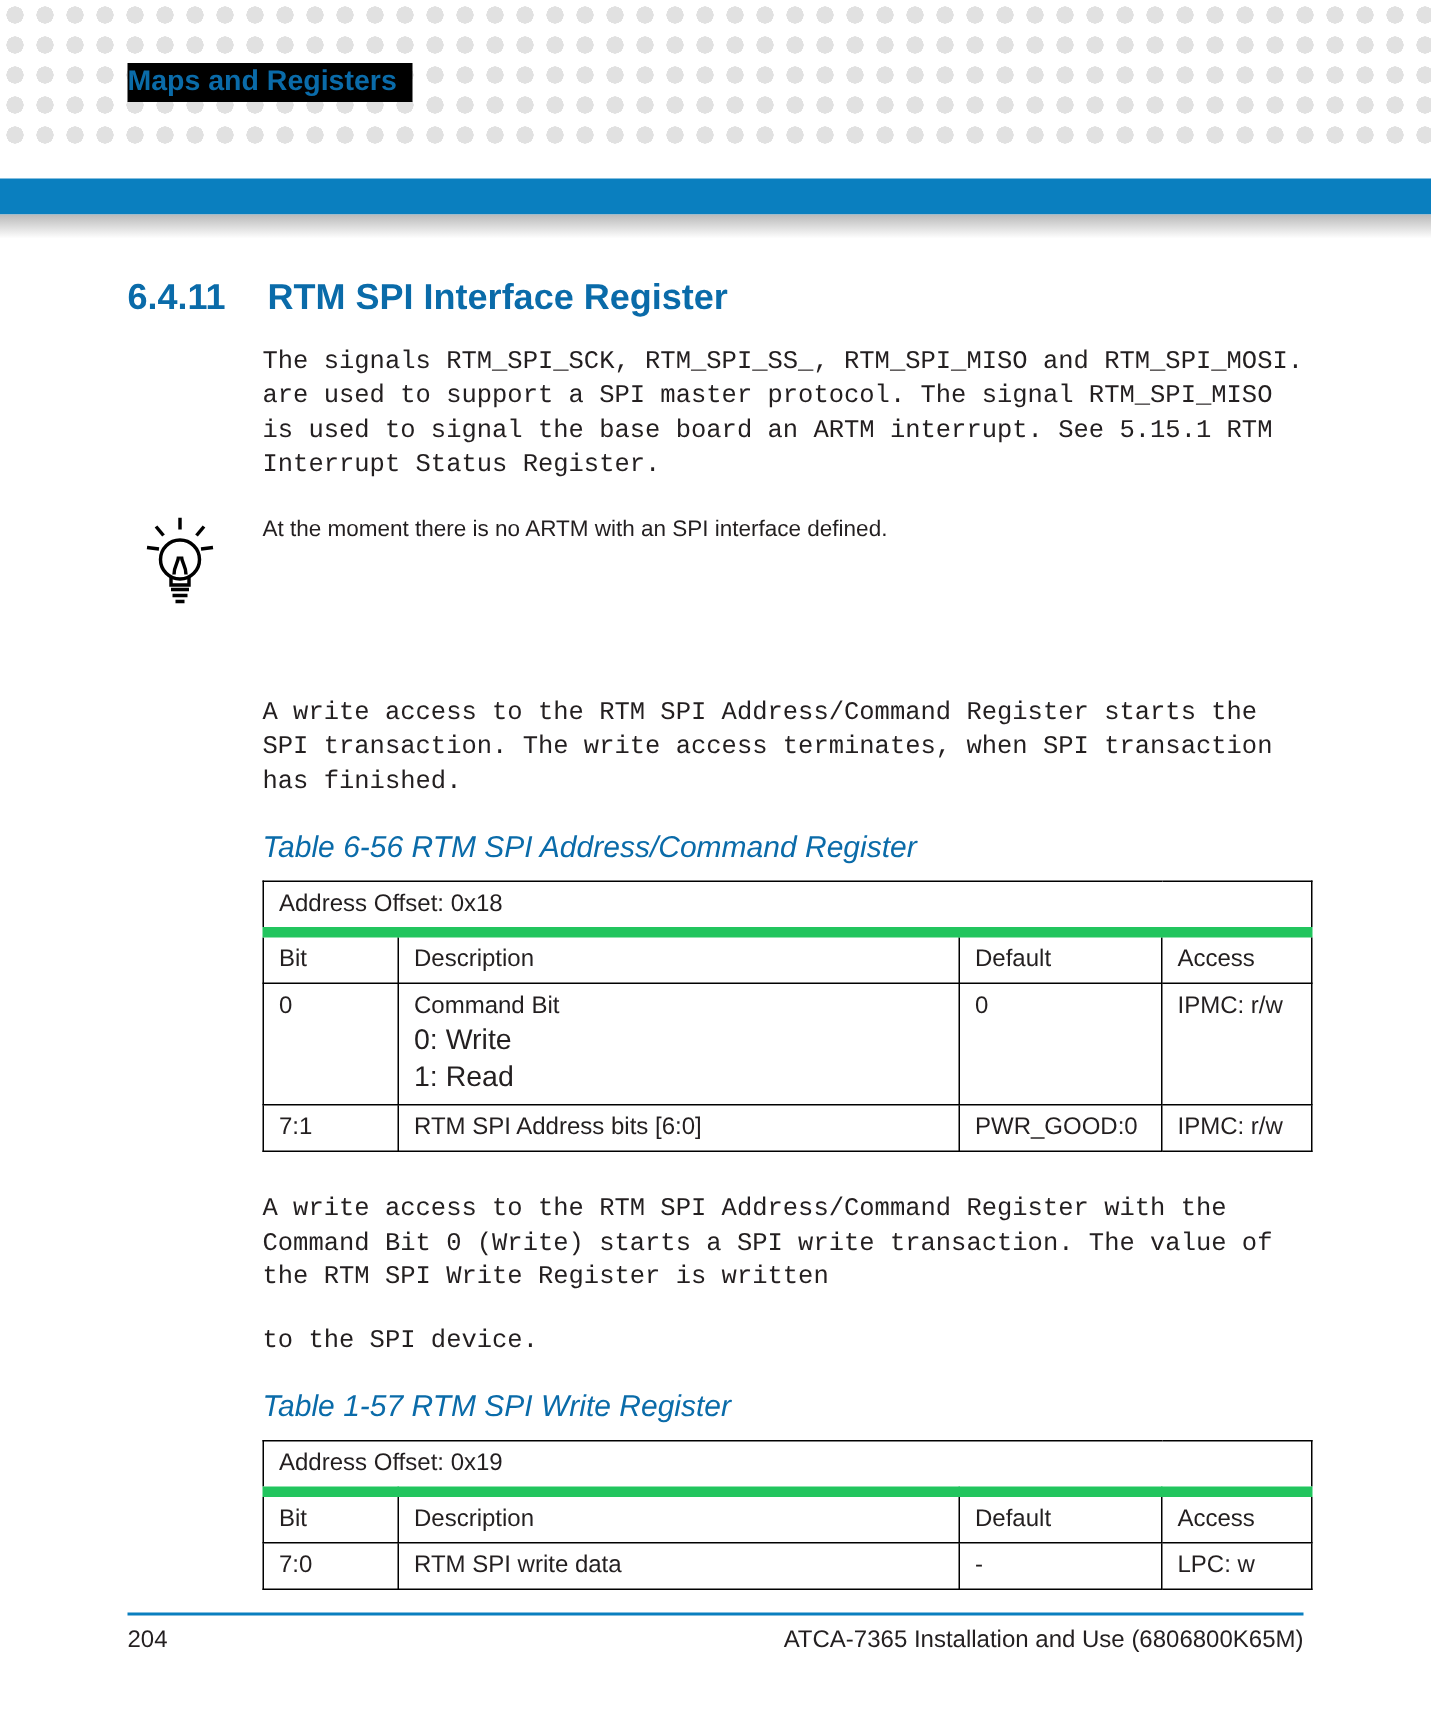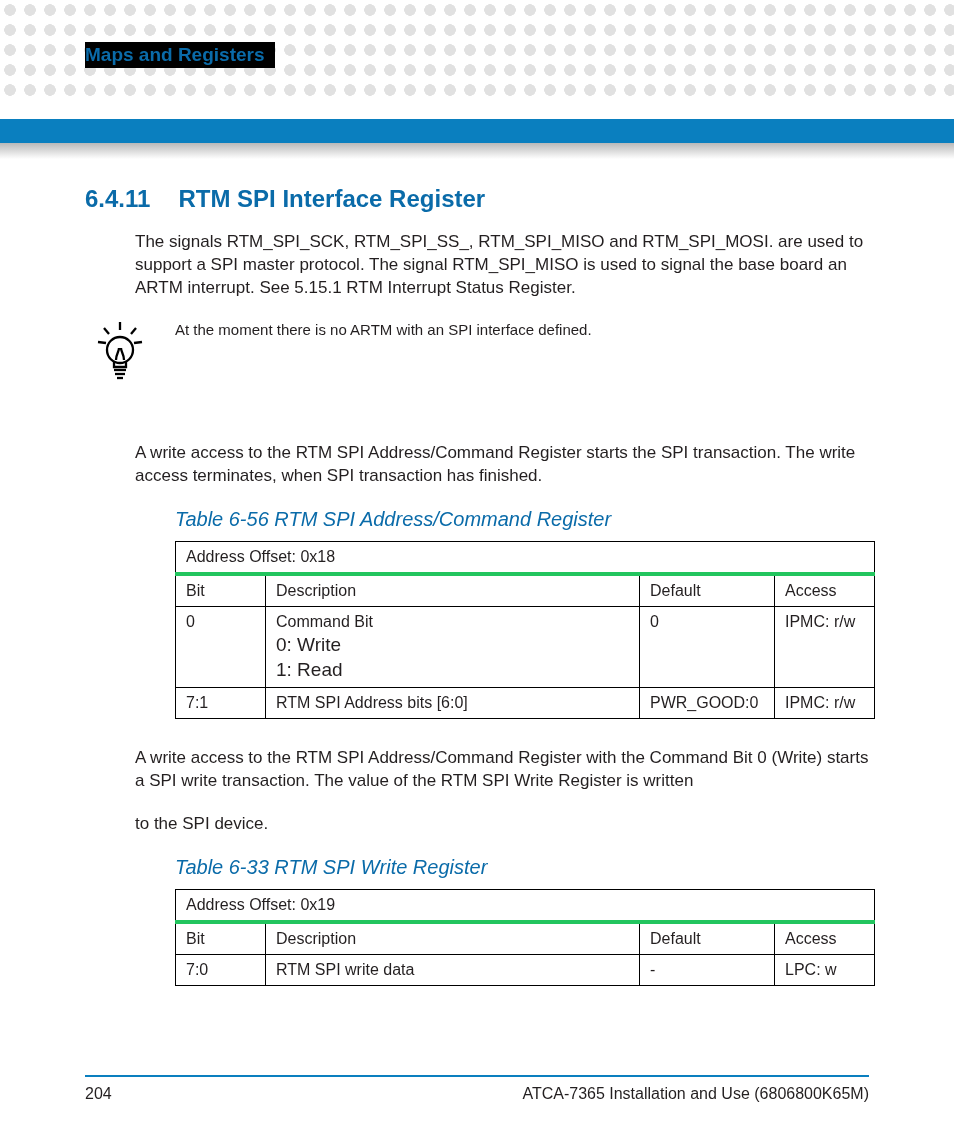--- a/index.html
+++ b/index.html
@@ -56,24 +56,25 @@
   }
   .section-heading {
     display: flex;
     gap: 28px;
     color: #0a6ba9;
     font-weight: 700;
     font-size: 24px;
     margin-bottom: 18px;
   }
   .body-text {
-    margin-left: 50px;
+    margin-left: 90px;
     font-size: 17px;
     line-height: 1.35;
     margin-bottom: 20px;
+    font-family: Liberation Mono, monospace;
   }
   .note-row {
     display: flex;
     align-items: flex-start;
     margin-bottom: 60px;
     margin-top: 12px;
   }
   .bulb-icon {
     width: 70px;
     flex-shrink: 0;
@@ -98,21 +99,21 @@
     font-size: 16px;
     margin-bottom: 28px;
   }
   table.reg td, table.reg th {
     border: 1px solid #000;
     padding: 6px 10px;
     text-align: left;
     vertical-align: top;
     font-weight: 400;
   }
-  table.reg .addr-row td { border-bottom: 4px solid #22c55e; }
+  table.reg .addr-row td { border-bottom: 7px solid #22c55e; }
   table.reg col.c1 { width: 90px; }
   table.reg col.c2 { width: auto; }
   table.reg col.c3 { width: 135px; }
   table.reg col.c4 { width: 100px; }
   .sub { font-size: 19px; display: block; margin-top: 3px; }
   .footer {
     position: absolute;
     left: 85px; right: 85px;
     bottom: 42px;
     border-top: 2px solid #0a7fbf;
@@ -194,21 +195,21 @@
       <td>RTM SPI Address bits [6:0]</td>
       <td>PWR_GOOD:0</td>
       <td>IPMC: r/w</td>
     </tr>
   </tbody>
     </table>
 
   <p class="body-text">A write access to the RTM SPI Address/Command Register with the Command Bit 0 (Write) starts a SPI write transaction. The value of the RTM SPI Write Register is written</p>
   <p class="body-text">to the SPI device.</p>
 
-  <div class="table-caption">Table 6-33 RTM SPI Write Register</div>
+  <div class="table-caption">Table 1-57 RTM SPI Write Register</div>
   <table class="reg">
     <colgroup>
         <col class="c1">
         <col class="c2">
         <col class="c3">
         <col class="c4">
       </colgroup>
     <tbody>
         <tr class="addr-row">
       <td colspan="4">Address Offset: 0x19</td>

